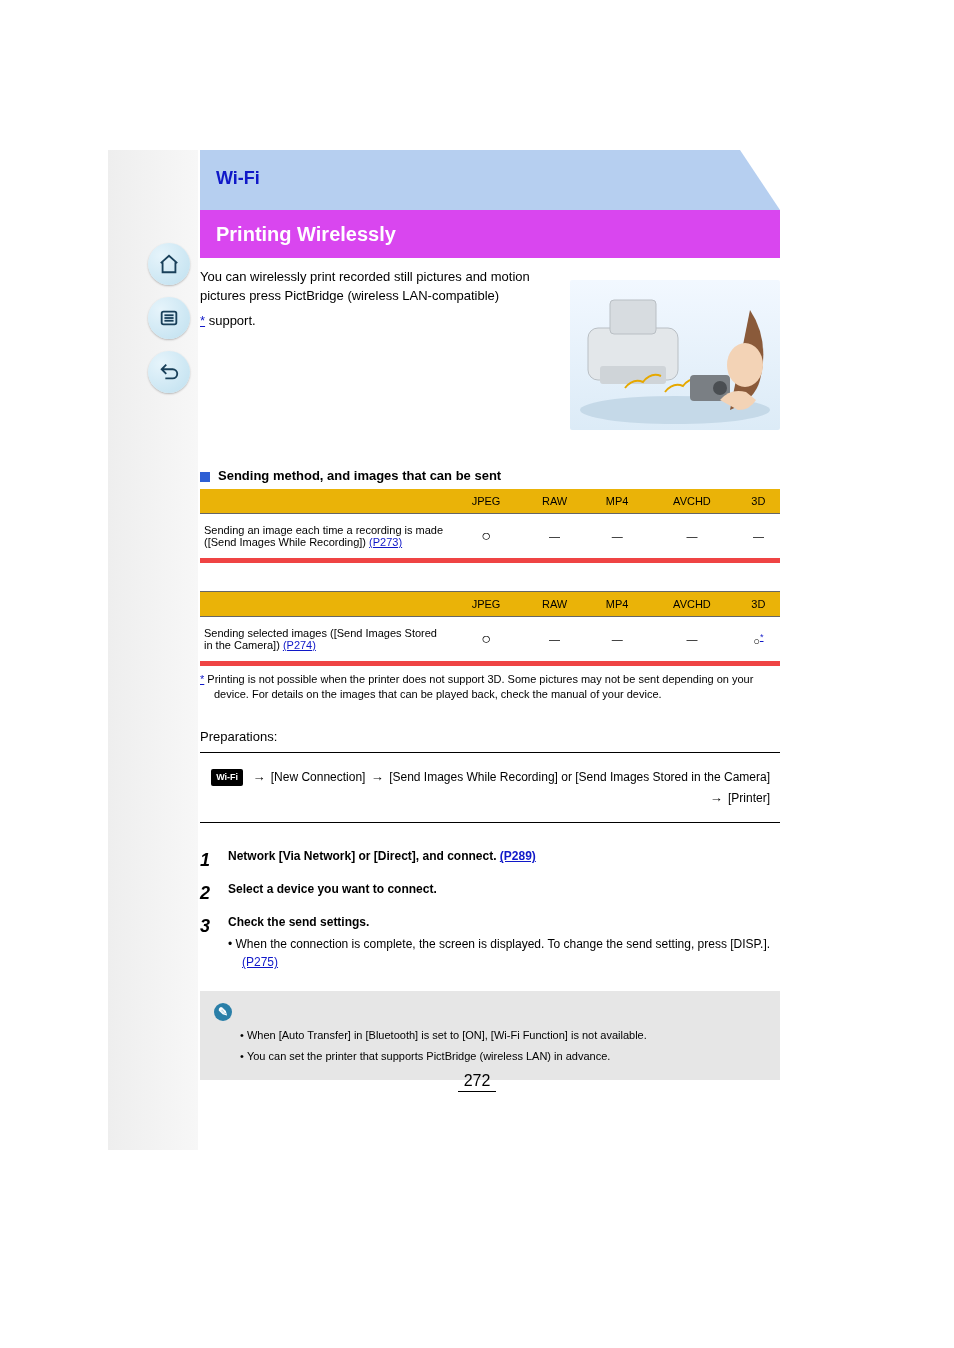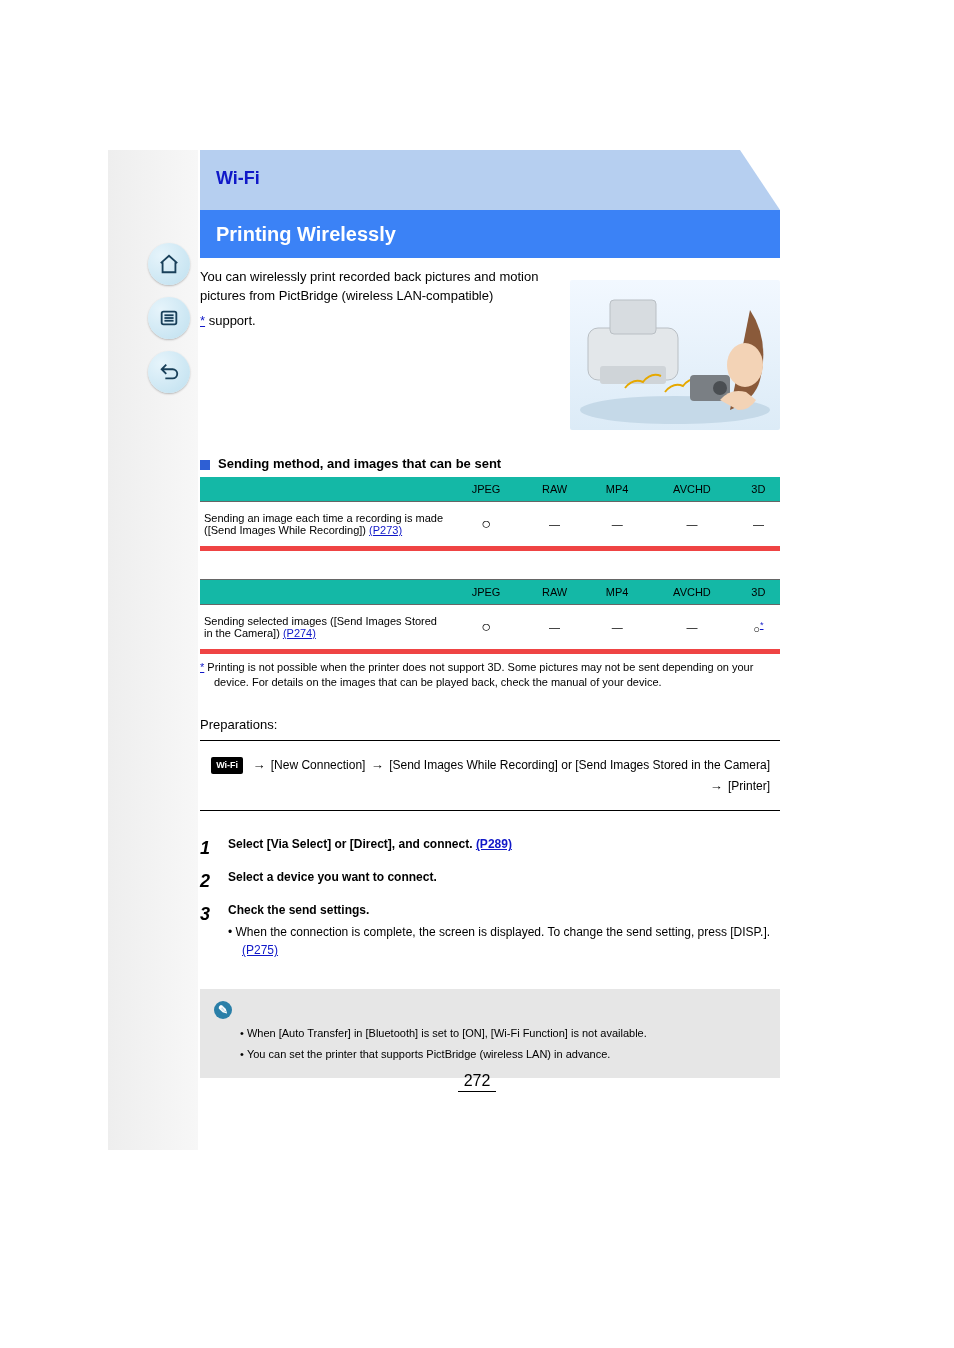--- a/index.html
+++ b/index.html
@@ -6,47 +6,47 @@
   html, body { width: 954px; height: 1348px; background: #ffffff; font-family: Arial, Helvetica, sans-serif; color: #000; }
   .page { position: relative; width: 954px; height: 968px; }
   .sidebar { position: absolute; left: 108px; top: 150px; width: 90px; height: 1000px; background: linear-gradient(to right, #eeeeee 0%, #f7f7f7 100%); }
   .nav-icons { position: absolute; left: 148px; top: 243px; width: 42px; }
   .nav-btn { display: flex; align-items: center; justify-content: center; width: 42px; height: 42px; border-radius: 50%; background: radial-gradient(circle at 30% 30%, #e6f4fb, #bfe0ef); box-shadow: 0 1px 2px rgba(0,0,0,0.25); margin-bottom: 12px; cursor: pointer; }
   .nav-btn svg { width: 22px; height: 22px; }
   .content { position: absolute; left: 200px; top: 150px; width: 580px; }
   .banner-wrap { position: relative; width: 580px; height: 108px; }
   .banner-top { position: absolute; left: 0; top: 0; width: 580px; height: 60px; background: #b6cff0; }
   .banner-top::after { content: ""; position: absolute; right: 0; top: 0; width: 0; height: 0; border-top: 60px solid #ffffff; border-left: 40px solid transparent; }
-  .banner-blue { position: absolute; left: 0; top: 60px; width: 580px; height: 48px; background: #3b82f6; color: #ffffff; display: flex; align-items: center; padding-left: 16px; font-size: 20px; font-weight: bold; }
+  .banner-blue { position: absolute; left: 0; top: 60px; width: 580px; height: 48px; background: #d946ef; color: #ffffff; display: flex; align-items: center; padding-left: 16px; font-size: 20px; font-weight: bold; }
   .banner-label { position: absolute; left: 16px; top: 18px; color: #1018c8; font-size: 18px; font-weight: bold; }
   .intro-wrap { position: relative; margin-top: 10px; width: 580px; min-height: 180px; }
   .intro-text { width: 340px; font-size: 13px; line-height: 1.45; }
   .intro-text p { margin-bottom: 6px; }
   .illus { position: absolute; right: 0; top: 12px; width: 210px; height: 150px; border-radius: 2px; background: linear-gradient(#f2f8ff, #dcebf7); overflow: hidden; }
   .illus svg { width: 100%; height: 100%; }
   .sq { display: inline-block; width: 10px; height: 10px; background: #2e5fd4; margin-right: 8px; vertical-align: middle; }
-  .submode-title { font-size: 13px; font-weight: bold; margin-top: 8px; margin-bottom: 6px; }
+  .submode-title { font-size: 13px; font-weight: bold; margin-top: 20px; margin-bottom: 6px; }
   table.modes { width: 580px; border-collapse: collapse; font-size: 11px; }
-  table.modes th { background: #14b8a6; padding: 6px 4px; text-align: center; font-weight: normal; border-bottom: 1px solid #666; }
+  table.modes th { background: #eab308; padding: 6px 4px; text-align: center; font-weight: normal; border-bottom: 1px solid #666; }
   table.modes th.left { text-align: left; width: 250px; }
   table.modes td { padding: 10px 4px; text-align: center; border-bottom: 5px solid #ef4444; }
   table.modes td.left { text-align: left; }
   .circle-mark { font-size: 16px; }
   table.modes2 tr:first-child th { border-top: 1px solid #666; }
   .footnote { font-size: 11px; margin-top: 6px; padding-left: 14px; text-indent: -14px; line-height: 1.4; }
   .prep { font-size: 13px; font-weight: normal; margin-top: 26px; margin-bottom: 8px; }
   .prep-box { border-top: 1px solid #000; border-bottom: 1px solid #000; padding: 14px 10px; font-size: 12px; line-height: 1.6; text-align: right; }
   .wifi-badge { display: inline-block; background: #000; color: #fff; font-size: 9px; font-weight: bold; padding: 1px 5px; border-radius: 2px; margin-right: 4px; vertical-align: middle; }
   .arrow { font-size: 13px; margin: 0 2px; }
   .steps { margin-top: 24px; font-size: 12px; line-height: 1.5; }
   .step { display: flex; margin-bottom: 6px; }
   .step-num { width: 28px; font-size: 18px; font-weight: bold; font-style: italic; }
   .step-body { flex: 1; }
   .step-body .t { font-weight: bold; margin-bottom: 4px; }
-  .substep { padding-left: 14px; text-indent: -14px; margin-bottom: 12px; }
+  .substep { padding-left: 14px; text-indent: -14px; margin-bottom: 2px; }
   .note-box { background: #e6e6e6; margin-top: 18px; padding: 12px 14px; font-size: 11px; line-height: 1.5; position: relative; }
   .note-icon { display: inline-block; width: 18px; height: 18px; border-radius: 50%; background: #2a7fa8; color: #fff; text-align: center; line-height: 18px; font-size: 12px; font-weight: bold; vertical-align: middle; margin-right: 6px; }
   .note-list { margin-top: 6px; margin-left: 26px; }
   .note-list li { list-style: none; padding-left: 12px; text-indent: -12px; margin-bottom: 4px; }
   .note-list li::before { content: "\2022\00a0"; }
   .pagenum { position: absolute; left: 0; width: 954px; top: 1072px; text-align: center; font-size: 16px; }
   .pagenum span.inner { border-bottom: 1px solid #000; padding: 0 6px 1px; display:inline-block; min-width:34px; }
   .link { color: #1018c8; text-decoration: underline; cursor: pointer; }
 </style>
 </head>
@@ -80,21 +80,21 @@
 
     <div class="banner-wrap">
       <div class="banner-top">
         <div class="banner-label">Wi-Fi</div>
       </div>
       <div class="banner-blue">Printing Wirelessly</div>
     </div>
 
     <div class="intro-wrap">
       <div class="intro-text">
-        <p>You can wirelessly print recorded back pictures and motion pictures from PictBridge (wireless LAN-compatible)</p>
+        <p>You can wirelessly print recorded still pictures and motion pictures press PictBridge (wireless LAN-compatible)</p>
         <p><span class="link">*</span><span> support.</span></p>
       </div>
       <div class="illus">
         <svg viewBox="0 0 210 150">
           <ellipse cx="105" cy="130" rx="95" ry="14" fill="#c5d9e8"></ellipse>
           <rect x="18" y="48" width="90" height="52" rx="10" fill="#e3e7ea" stroke="#b9bfc4"></rect>
           <rect x="40" y="20" width="46" height="34" rx="4" fill="#d7dce0" stroke="#b9bfc4"></rect>
           <rect x="30" y="86" width="66" height="18" rx="3" fill="#cfd4d8"></rect>
           <path d="M55 108 q8 -10 18 -6 q8 -10 18 -6" fill="none" stroke="#e6a800" stroke-width="2"></path>
           <path d="M95 112 q8 -10 18 -6 q8 -10 18 -6" fill="none" stroke="#e6a800" stroke-width="2"></path>
@@ -173,21 +173,21 @@
       <span class="arrow">→</span>
       <span> [Send Images While Recording] or [Send Images Stored in the Camera] </span>
       <span class="arrow">→</span>
       <span> [Printer]</span>
     </div>
 
     <div class="steps">
       <div class="step">
         <div class="step-num">1</div>
         <div class="step-body">
-          <div class="t"><span>Select [Via Select] or [Direct], and connect.</span> <span class="link">(P289)</span></div>
+          <div class="t"><span>Network [Via Network] or [Direct], and connect.</span> <span class="link">(P289)</span></div>
         </div>
       </div>
       <div class="step">
         <div class="step-num">2</div>
         <div class="step-body">
           <div class="t">Select a device you want to connect.</div>
         </div>
       </div>
       <div class="step">
         <div class="step-num">3</div>

